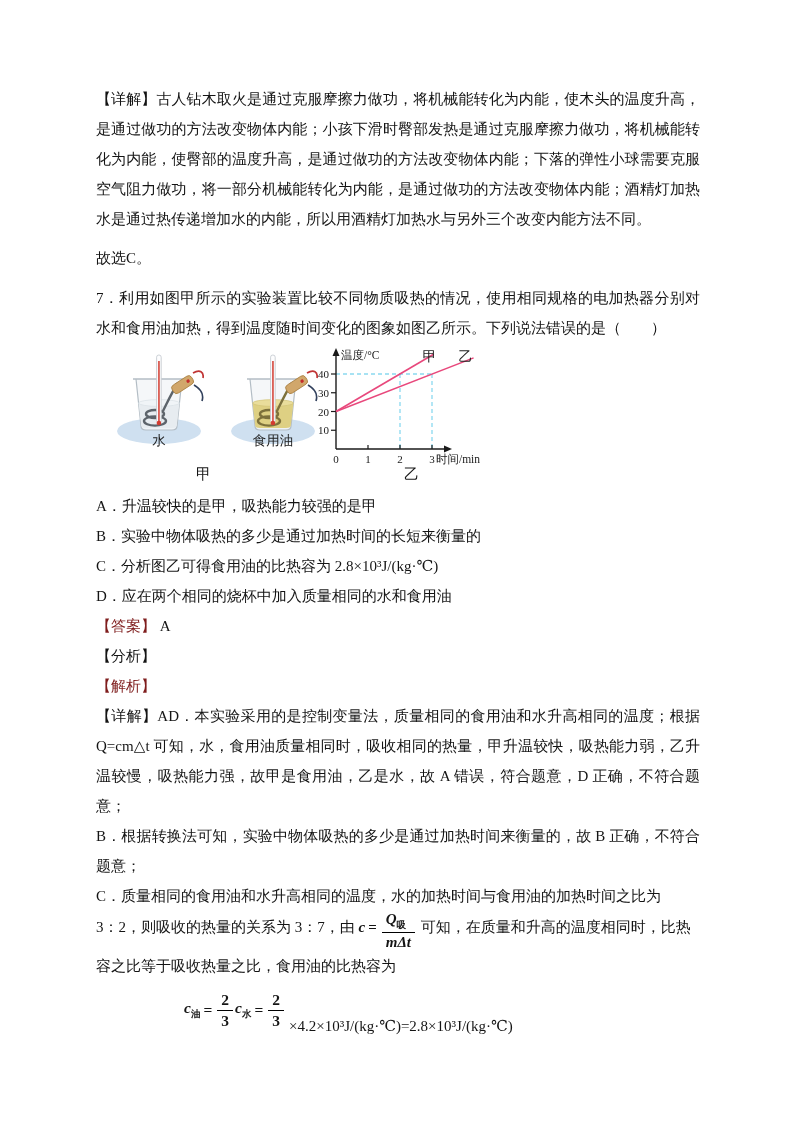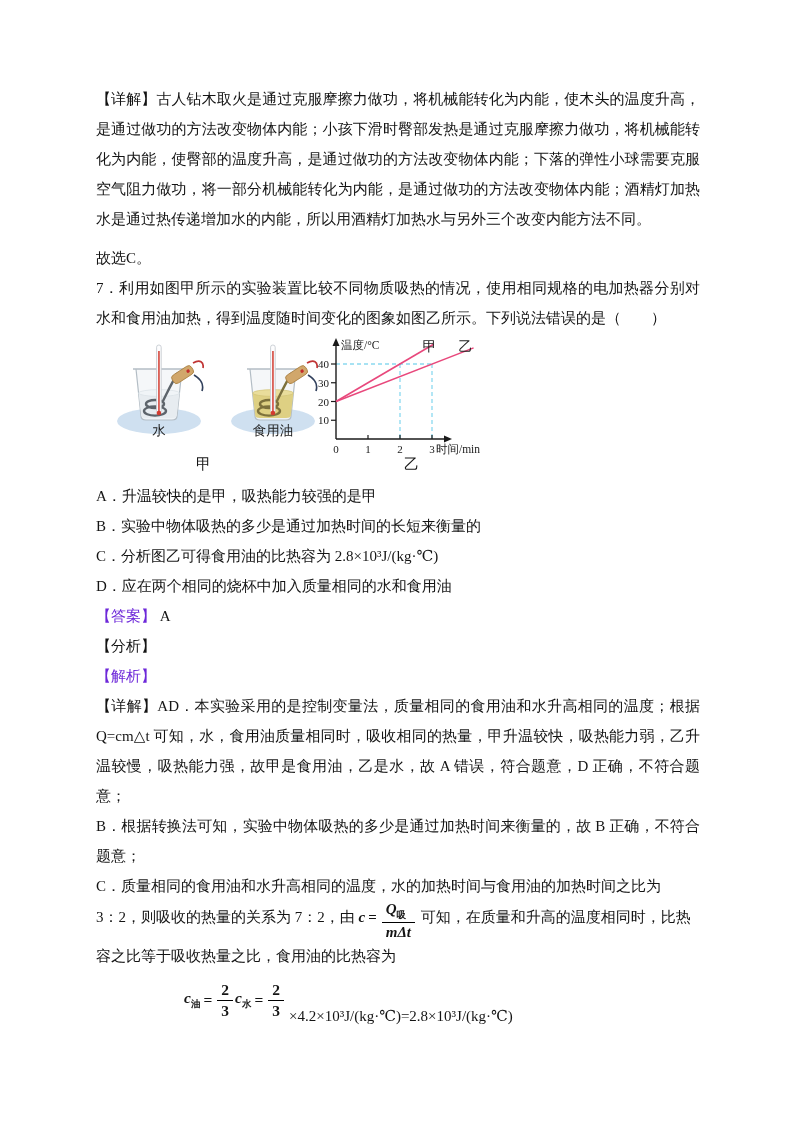--- a/index.html
+++ b/index.html
@@ -5,30 +5,30 @@
   html,body { margin:0; padding:0; background:#ffffff; }
   .page {
     position:relative; width:794px; height:1123px; background:#ffffff;
     font-family:"Liberation Serif","DejaVu Serif",serif;
     color:#141414; overflow:hidden;
   }
   .content { padding:84px 94px 0 96px; font-size:15px; }
   p.para { margin:0; line-height:30px; }
   p.j { text-align:justify; }
   #p-conclusion6 { margin-top:9px; }
-  #p-stem { }
+  #p-stem { margin-top:10px; }
   .figure-row { margin-top:2px; display:flex; align-items:flex-start; }
   #beaker-water { margin-left:18px; }
   #beaker-oil { margin-left:24px; }
   #tgraph { margin-left:-12px; }
   .caption-row { position:relative; height:20px; margin-top:-2px; }
   .cap { position:absolute; top:0; font-size:15px; }
   .options { margin-top:6px; }
   .exp { line-height:28px; }
-  .blue { color:#6d28d9; }
+  .blue { color:#7f1d1d; }
   
   .mvar { font-style:italic; font-weight:bold; }
   .mop  { font-weight:bold; padding:0 3px; }
   .msub { font-size:9.5px; font-weight:bold; }
   .ifrac { display:inline-block; vertical-align:-15px; line-height:1.15; margin:0 2px; font-weight:bold; }
   .ifrac .num { display:block; padding:0 4px 1px; }
   .ifrac .den { display:block; border-top:1.5px solid #000; padding:1px 4px 0; }
   .formula-line { margin-top:6px; line-height:28px; }
   .mathwrap { white-space:nowrap; }
   .dformula { display:flex; align-items:center; margin:10px 0 0 88px; font-size:15.5px; }
@@ -150,21 +150,21 @@
 
     <p class="para exp"><span class="blue">【答案】</span> <span>A</span></p>
     <p class="para exp">【分析】</p>
     <p class="para exp blue">【解析】</p>
 
     <p class="para exp j">【详解】AD．本实验采用的是控制变量法，质量相同的食用油和水升高相同的温度；根据 Q=cm△t 可知，水，食用油质量相同时，吸收相同的热量，甲升温较快，吸热能力弱，乙升温较慢，吸热能力强，故甲是食用油，乙是水，故 A 错误，符合题意，D 正确，不符合题意；</p>
     <p class="para exp j">B．根据转换法可知，实验中物体吸热的多少是通过加热时间来衡量的，故 B 正确，不符合题意；</p>
     <p class="para exp">C．质量相同的食用油和水升高相同的温度，水的加热时间与食用油的加热时间之比为</p>
 
     <p class="para formula-line">
-      <span>3：2，则吸收的热量的关系为 7：2，由</span>
+      <span>3：2，则吸收的热量的关系为 3：7，由</span>
       <span class="mathwrap"><span class="mvar">c</span><span class="mop">=</span><span class="ifrac"><span class="num"><span class="mvar">Q</span><sub class="msub">吸</sub></span><span class="den mvar">mΔt</span></span></span>
       <span>可知，在质量和升高的温度相同时，比热</span>
     </p>
 
     <p class="para exp">容之比等于吸收热量之比，食用油的比热容为</p>
 
     <div class="dformula">
       <span class="mgroup"><span class="mvar">c</span><sub class="msub">油</sub></span>
       <span class="mop">=</span>
       <span class="ifrac">

